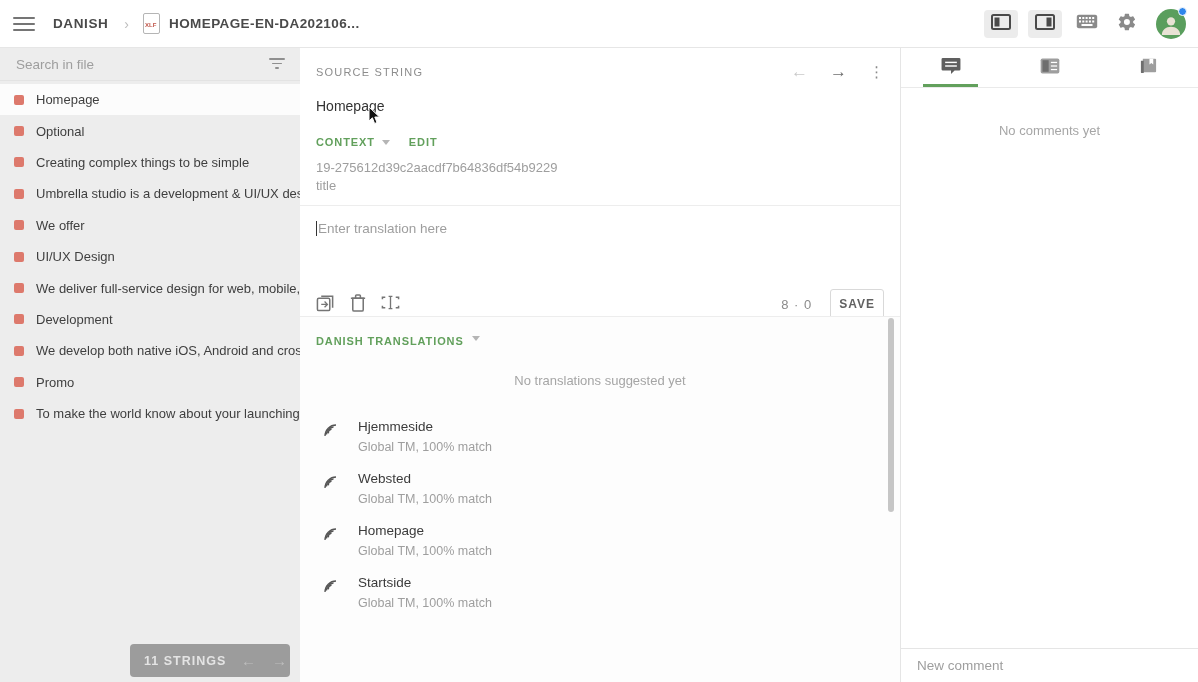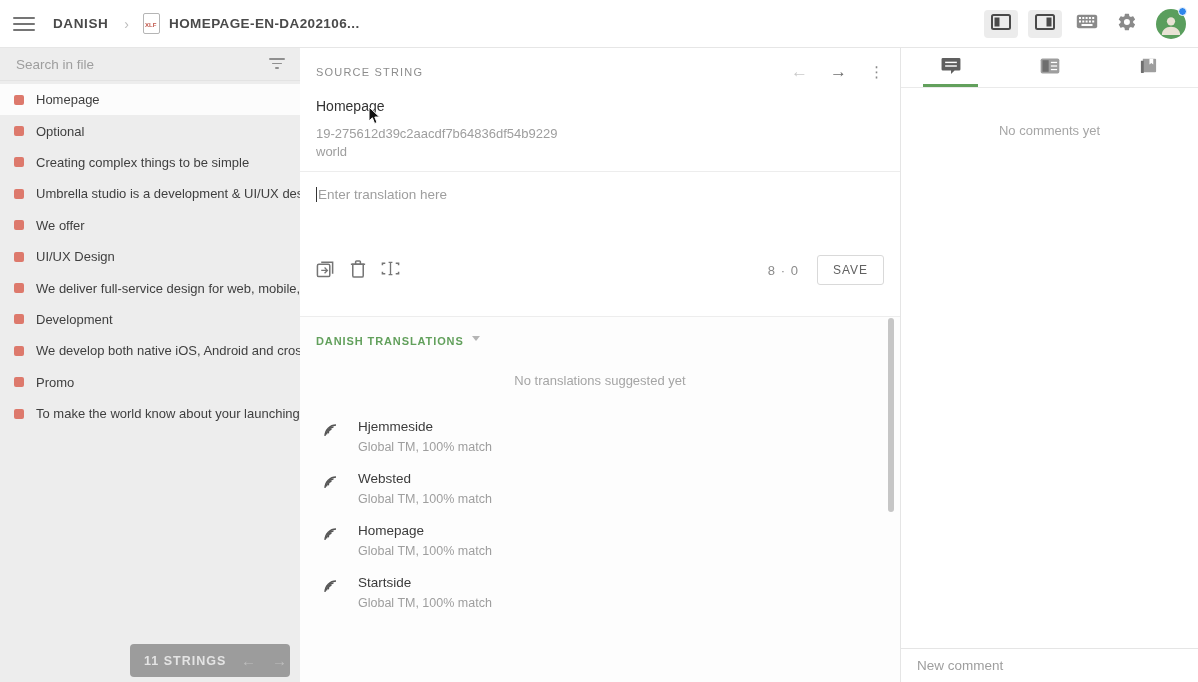--- a/index.html
+++ b/index.html
@@ -69,22 +69,22 @@
   .ctx-id { padding:12px 16px 0 16px; font-size:13px; color:#9e9e9e; }
   .ctx-key { padding:3px 16px 12px 16px; font-size:13px; color:#9e9e9e; }
   .div-line { border-bottom:1px solid #ededed; }
   .trans-area { position:relative; padding:13px 16px; height:75px; cursor:text; }
   .trans-placeholder { font-size:13.5px; color:#9e9e9e; }
   .caret { display:inline-block; width:1px; height:15px; background:#333; vertical-align:text-bottom;
     margin-right:1px; }
   .ed-toolbar { display:flex; align-items:center; padding:8px 16px 12px 16px; }
   .tool-btn { margin-right:15px; cursor:pointer; display:flex; align-items:center; }
   .counter { margin-left:auto; font-size:13px; color:#8b8b8b; margin-right:18px; letter-spacing:1px; }
-  .save-btn { background:#fff; border:1px solid #d9d9d9; border-radius:3px; padding:7px 15px;
-    font-size:12px; font-weight:normal; letter-spacing:1px; color:#616161; cursor:pointer;
+  .save-btn { background:#fff; border:1px solid #d9d9d9; border-radius:3px; padding:7px 8px;
+    font-size:12px; font-weight:bold; letter-spacing:1px; color:#616161; cursor:pointer;
     font-family:"Liberation Sans",sans-serif; }
   .sugg-section { position:absolute; top:268px; left:0; right:0; bottom:0; background:#fdfdfd;
     border-top:1px solid #ededed; overflow:hidden; }
   .sec-head { display:flex; align-items:flex-start; gap:6px; padding:18px 16px 0 16px; }
   .sec-title { font-size:11px; font-weight:bold; letter-spacing:.9px; color:#62a05c; cursor:pointer; }
   .empty-msg { text-align:center; font-size:13px; color:#a5a5a5; padding:26px 0 14px 0; }
   .tm-item { display:flex; align-items:flex-start; padding:17px 16px 0 20px; cursor:pointer; }
   .tm-icon { flex:none; margin:2px 18px 0 0; }
   .tm-text { font-size:13.5px; color:#3b3b3b; }
   .tm-meta { font-size:12.5px; color:#9e9e9e; margin-top:6px; }
@@ -246,22 +246,27 @@
   <div class="editor">
     <div class="ed-header">
       <span class="ed-label">SOURCE STRING</span>
       <span class="ed-nav">
         <span class="arr prev">←</span>
         <span class="arr next">→</span>
         <span class="kebab">⋮</span>
       </span>
     </div>
     <div class="source-text">Homepage</div>
+    <div class="context-row">
+      <span class="ctx-label">CONTEXT</span>
+      <span class="ctx-chev"></span>
+      <span class="ctx-label">EDIT</span>
+    </div>
     <div class="ctx-id">19-275612d39c2aacdf7b64836df54b9229</div>
-    <div class="ctx-key">world</div>
+    <div class="ctx-key">title</div>
     <div class="div-line"></div>
     <div class="trans-area">
       <span class="caret"></span><span class="trans-placeholder">Enter translation here</span>
     </div>
     <div class="ed-toolbar">
       <span class="tool-btn">
         <span>
           <svg width="19" height="19" viewBox="0 0 20 20" fill="none" stroke="#757575" stroke-width="1.6">
               <rect x="1.5" y="5.5" width="13" height="13" rx="1.5"></rect>
               <path d="M5.5 3.5 h12 v12"></path>

